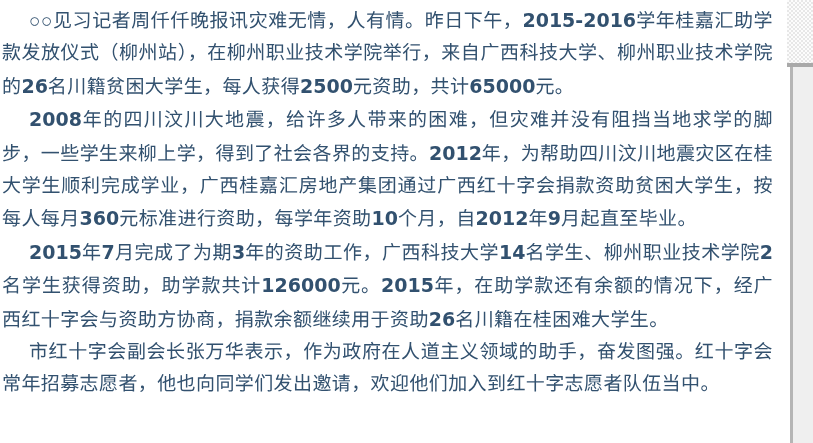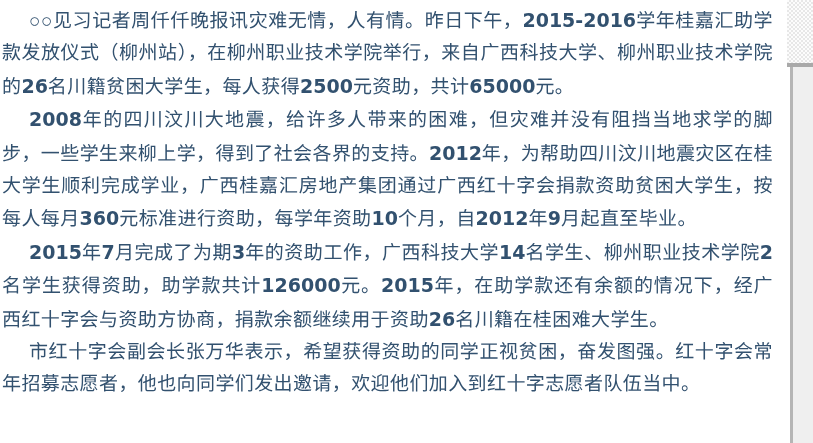--- a/index.html
+++ b/index.html
@@ -80,19 +80,19 @@
     background: var(--panel-fill, #efefef);
   }
 </style>
 </head>
 <body style="--page-bg: #ffffff; --text-color: #32516f; --dot: #e7e7e7; --top-border: #a9a9a9; --left-border: #b5b5b5; --panel-fill: #efefef;">
 
 <main class="article">
     <p><span class="txt">○○见习记者周仟仟晚报讯灾难无情，人有情。昨日下午，</span><span class="num">2015-2016</span><span class="txt">学年桂嘉汇助学款发放仪式（柳州站），在柳州职业技术学院举行，来自广西科技大学、柳州职业技术学院的</span><span class="num">26</span><span class="txt">名川籍贫困大学生，每人获得</span><span class="num">2500</span><span class="txt">元资助，共计</span><span class="num">65000</span><span class="txt">元。</span></p>
     <p><span class="num">2008</span><span class="txt">年的四川汶川大地震，给许多人带来的困难，但灾难并没有阻挡当地求学的脚步，一些学生来柳上学，得到了社会各界的支持。</span><span class="num">2012</span><span class="txt">年，为帮助四川汶川地震灾区在桂大学生顺利完成学业，广西桂嘉汇房地产集团通过广西红十字会捐款资助贫困大学生，按每人每月</span><span class="num">360</span><span class="txt">元标准进行资助，每学年资助</span><span class="num">10</span><span class="txt">个月，自</span><span class="num">2012</span><span class="txt">年</span><span class="num">9</span><span class="txt">月起直至毕业。</span></p>
     <p><span class="num">2015</span><span class="txt">年</span><span class="num">7</span><span class="txt">月完成了为期</span><span class="num">3</span><span class="txt">年的资助工作，广西科技大学</span><span class="num">14</span><span class="txt">名学生、柳州职业技术学院</span><span class="num">2</span><span class="txt">名学生获得资助，助学款共计</span><span class="num">126000</span><span class="txt">元。</span><span class="num">2015</span><span class="txt">年，在助学款还有余额的情况下，经广西红十字会与资助方协商，捐款余额继续用于资助</span><span class="num">26</span><span class="txt">名川籍在桂困难大学生。</span></p>
-    <p><span class="txt">市红十字会副会长张万华表示，希望获得资助的同学正视贫困，奋发图强。红十字会常年招募志愿者，他也向同学们发出邀请，欢迎他们加入到红十字志愿者队伍当中。</span></p>
+    <p><span class="txt">市红十字会副会长张万华表示，作为政府在人道主义领域的助手，奋发图强。红十字会常年招募志愿者，他也向同学们发出邀请，欢迎他们加入到红十字志愿者队伍当中。</span></p>
   </main>
 
 <div class="page-texture"></div>
 <div class="right-panel-top-border"></div>
 <div class="right-panel-left-border"></div>
 <div class="right-panel-fill"></div>
 
 </body></html>

